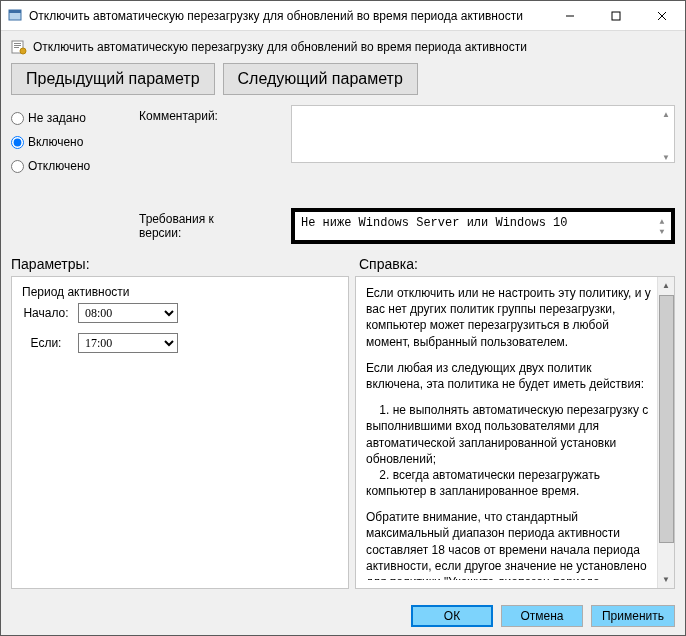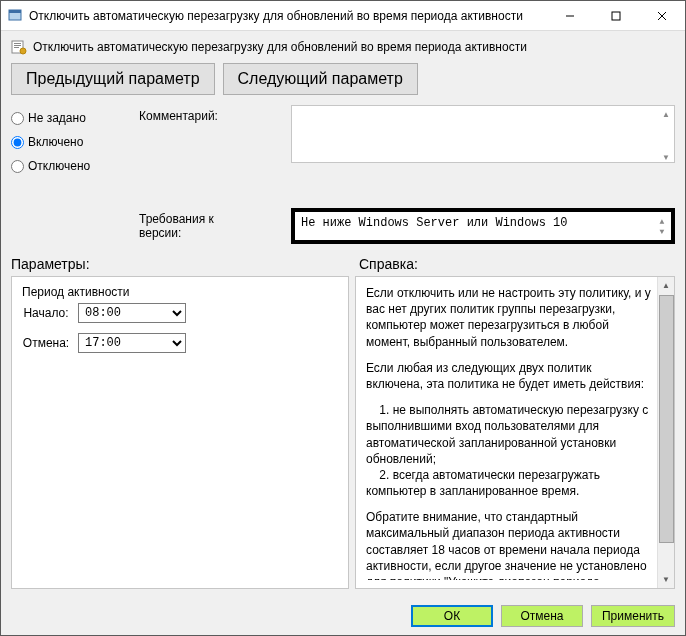--- a/index.html
+++ b/index.html
@@ -162,22 +162,22 @@
     margin-bottom: 4px;
   }
   .time-row {
     display: flex;
     align-items: center;
     gap: 8px;
     margin-bottom: 10px;
   }
   .time-row label { width: 48px; text-align: center; }
   .time-row select {
-    width: 108px;
-    font-family: Liberation Mono, monospace;
+    width: 100px;
+    font-family: Liberation Serif, serif;
     font-size: 12px;
     padding: 1px 2px;
     border: 1px solid #7a7a7a;
     background: #fff;
   }
   .help-wrap { display: flex; height: 100%; }
   .help-text {
     flex: 1;
     font-size: 12px;
     line-height: 1.35;
@@ -212,21 +212,21 @@
     display: flex;
     justify-content: flex-end;
     gap: 8px;
     padding: 8px 10px 10px 10px;
   }
   button.dlg {
     min-width: 82px;
     padding: 3px 10px;
     font-family: inherit;
     font-size: 12px;
-    background: #bef264;
+    background: #7dd3fc;
     border: 1px solid #adadad;
     cursor: pointer;
   }
   button.dlg.primary {
     border: 2px solid #0078d7;
     padding: 2px 10px;
   }
 </style>
 </head>
 <body>
@@ -320,21 +320,21 @@
   <div class="panes">
     <div class="pane params">
       <div class="group-title">Период активности</div>
       <div class="time-row">
         <label>Начало:</label>
         <select>
           <option>08:00</option>
         </select>
       </div>
       <div class="time-row">
-        <label>Отмена:</label>
+        <label>Если:</label>
         <select>
           <option>17:00</option>
         </select>
       </div>
     </div>
 
     <div class="pane help">
       <div class="help-wrap">
         <div class="help-text">
           <p>Если отключить или не настроить эту политику, и у вас нет других политик группы перезагрузки, компьютер может перезагрузиться в любой момент, выбранный пользователем.</p>

